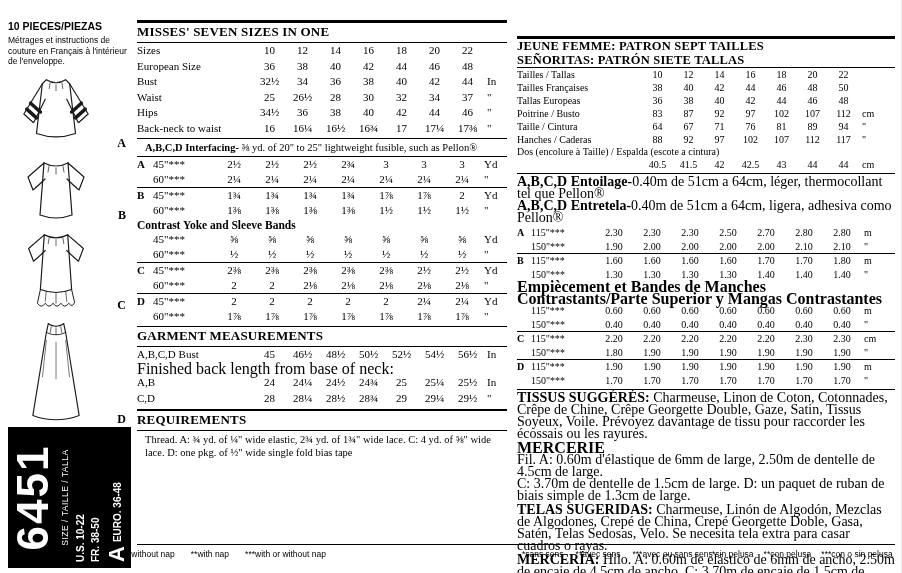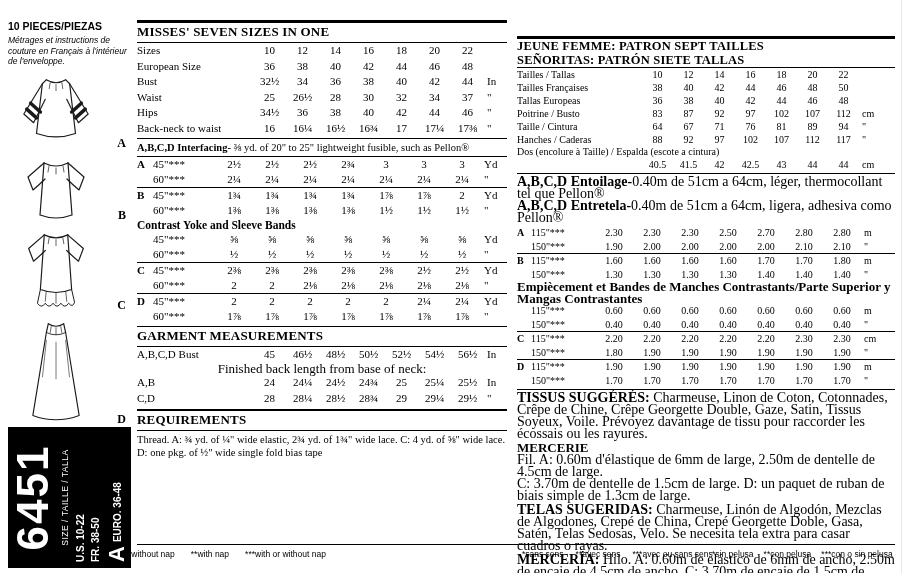--- a/index.html
+++ b/index.html
@@ -2,21 +2,21 @@
 <html><head>
 <meta charset="utf-8">
 <style>
   html,body{margin:0;padding:0;background:#e8e8e8;}
   .page{position:relative;width:901px;height:573px;background:#fff;color:#000;
         font-family:"Liberation Serif",serif;overflow:hidden;}
 
   
   .col-left{position:absolute;left:8px;top:20px;width:124px;font-family:"Liberation Sans",sans-serif;}
   .pieces-line{font-size:10.5px;font-weight:700;}
-  .left-note{font-size:8.5px;line-height:10.5px;margin:3px 0 6px;font-style:italic;}
+  .left-note{font-size:8.5px;line-height:10.5px;margin:3px 0 6px;}
   .view{position:relative;margin-bottom:6px;}
   .view svg{display:block;}
   .view-letter{position:absolute;right:6px;bottom:0;font-size:12px;font-weight:700;
                font-family:"Liberation Serif",serif;}
 
   
   .size-box{position:absolute;left:8px;top:427px;width:123px;height:141px;background:#000;overflow:hidden;}
   .size-box-rot{position:absolute;width:141px;height:123px;left:-9px;top:9px;
                 transform:rotate(-90deg);color:#fff;
                 font-family:"Liberation Sans",sans-serif;
@@ -35,35 +35,35 @@
 
   
   .col-mid{position:absolute;left:137px;top:20px;width:370px;}
   .size-table .trow{display:grid;grid-template-columns:116px repeat(7,33px) 18px;
                     font-size:11px;line-height:15.5px;}
   .yard-table .trow{display:grid;grid-template-columns:16px 62px repeat(7,38px) 22px;
                     font-size:11px;line-height:15px;}
   .tletter{font-weight:700;}
   .tval{text-align:center;}
   .tunit{text-align:left;padding-left:3px;}
-  .para{font-size:10.5px;line-height:13px;margin:2px 0;}
+  .para{font-size:10.5px;line-height:13px;margin:2px 8px;}
   .para .lead{font-weight:700;}
   .sub-title{font-weight:700;font-size:11.5px;line-height:14px;}
-  .small-note{font-size:13px;line-height:12.5px;text-align:center;}
+  .small-note{font-size:16px;line-height:12.5px;}
 
   
   .col-right{position:absolute;left:517px;top:20px;width:378px;margin-top:16px;}
   .intl-title{font-weight:700;font-size:12.5px;line-height:14px;letter-spacing:.2px;}
   .size-table-r .trow{display:grid;grid-template-columns:125px repeat(7,31px) 24px;
                       font-size:10px;line-height:13px;}
   .metric-table .trow{display:grid;grid-template-columns:14px 64px repeat(7,38px) 24px;
                       font-size:10px;line-height:13.5px;}
   .para-r{font-size:14px;line-height:12px;margin:2px 0;}
   .para-r .lead{font-weight:700;}
-  .sub-title-r{font-weight:700;font-size:13px;line-height:11.5px;}
+  .sub-title-r{font-weight:700;font-size:16px;line-height:11.5px;}
   .dos-label{font-size:10px;line-height:12px;}
 
   
   .footer-rule{position:absolute;left:137px;top:544px;width:758px;border-top:1px solid #000;}
   .fn-row{position:absolute;top:549px;font-size:8.5px;font-family:"Liberation Sans",sans-serif;
           display:flex;gap:16px;}
   .fn-en{left:128px;}
   .fn-fr{left:522px;gap:12px;}
   .fn-es{left:712px;gap:10px;}
 </style>

